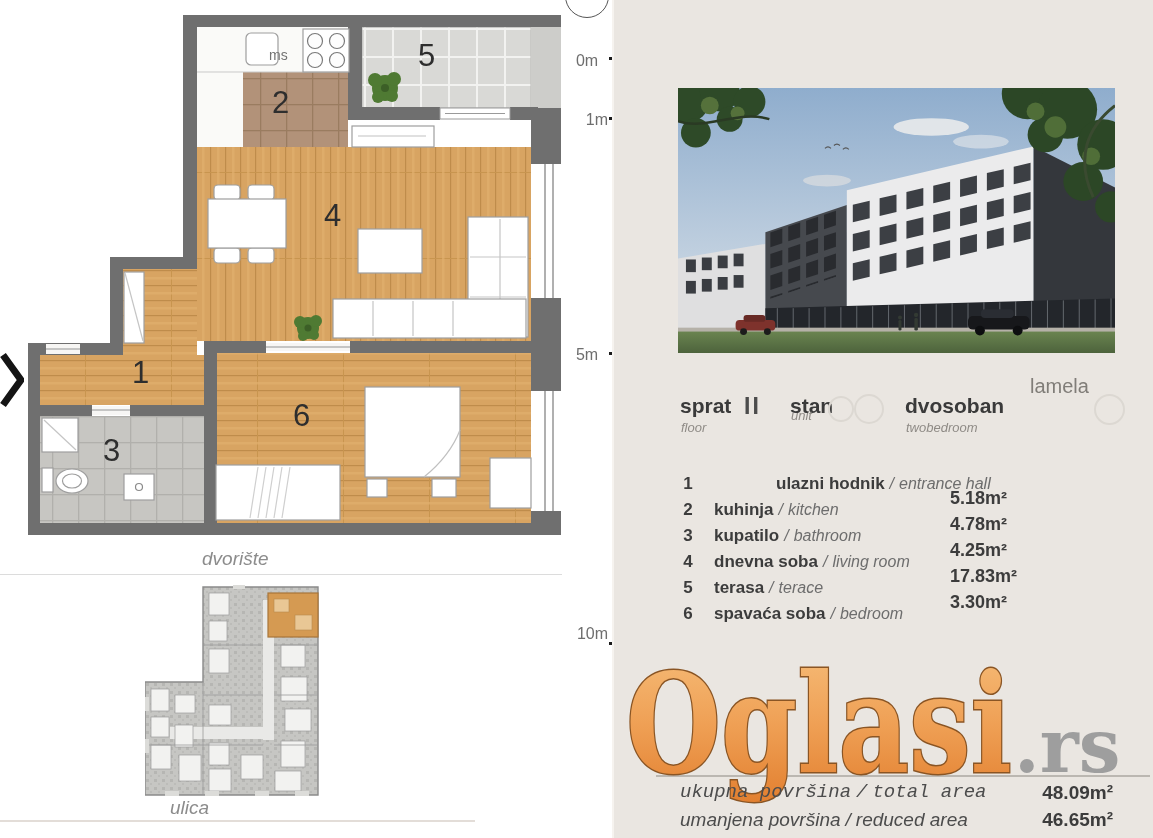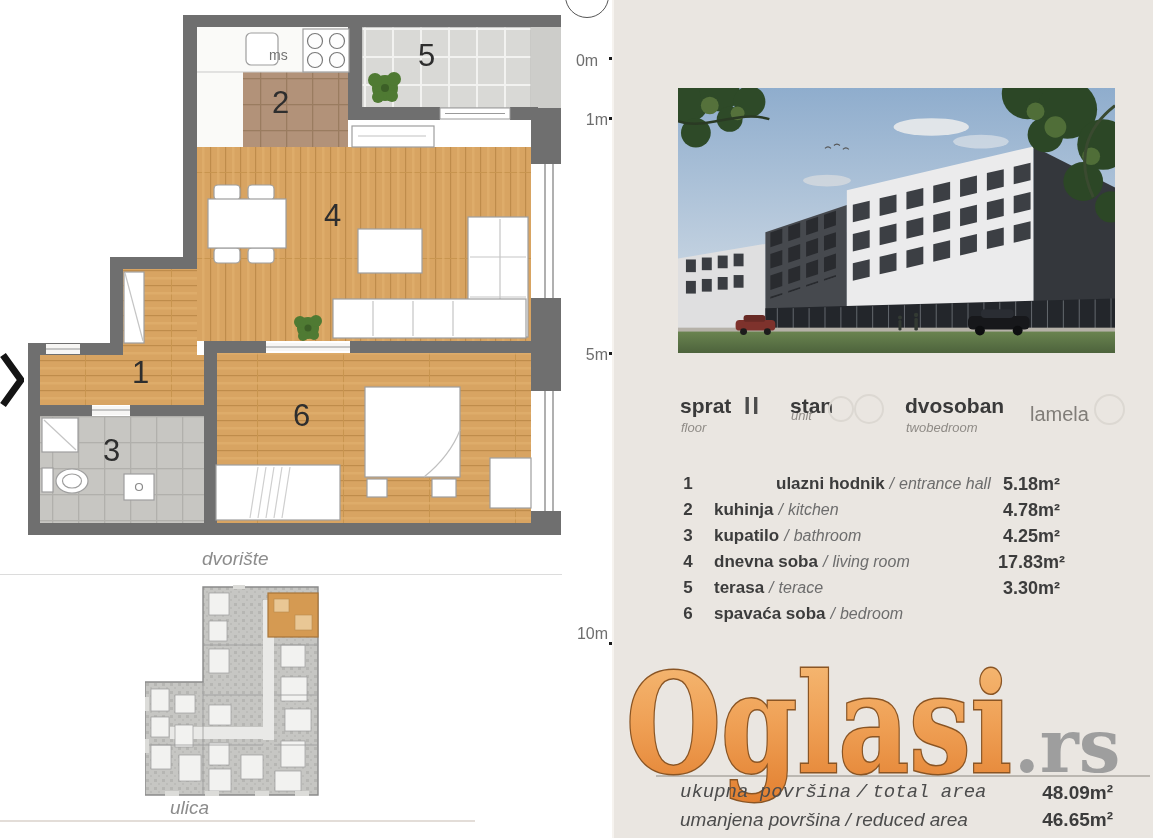--- a/index.html
+++ b/index.html
@@ -14,21 +14,21 @@
   .panel{left:612px;top:0;width:541px;height:838px;background:#eae6e1;border-left:2px solid #f6f3ef;}
   .hdr{font-size:17px;color:#8f8b86;letter-spacing:.3px;}
   .ui-label{font-size:21px;font-weight:bold;color:#3a3a3a;}
   .ui-sub{font-size:13px;font-style:italic;color:#8f8b86;}
   .faint-circle{border:2px solid #dcd8d2;border-radius:50%;background:transparent;}
   .row{height:26px;line-height:26px;}
   .rnum{font-size:17px;font-weight:bold;color:#3c3c3c;width:20px;text-align:center;}
   .rname{font-size:17px;font-weight:bold;color:#3c3c3c;}
   .rsep,.ren{font-size:16px;font-style:italic;color:#6d6d6d;font-weight:normal;}
   .rsep{margin:0 5px;}
-  .rarea{font-size:18px;font-weight:bold;color:#3c3c3c;width:163px;text-align:center;}
+  .rarea{font-size:18px;font-weight:bold;color:#3c3c3c;width:163px;text-align:left;margin-top:14px;}
   .tlabel{font-size:19px;font-style:italic;color:#4c4c4c;}
   .tsep{margin:0 5px;}
   .tarea{font-size:19px;font-weight:bold;color:#3c3c3c;width:163px;text-align:right;}
   
   .plan-num{font-size:31px;color:#2e2e2e;font-weight:500;}
   .cap{font-size:19px;font-style:italic;color:#8c8c8c;}
   .ms{font-size:14px;color:#737373;}
   .hline{background:#dcdcdc;height:1px;}
 </style>
 </head>
@@ -260,21 +260,21 @@
   <div class="abs" style="left:0;top:820px;width:475px;height:2px;background:#e3ddd8;"></div>
 
   <div class="abs" style="left:565px;top:-26px;width:42px;height:42px;border:1.5px solid #555;border-radius:50%;background:#fff;"></div>
   <div class="abs ruler-bar" style="left:616px;top:57px;height:588px;"></div>
   <div class="abs ruler-tick" style="left:609px;top:57px;"></div>
   <div class="abs ruler-tick" style="left:609px;top:117px;"></div>
   <div class="abs ruler-tick" style="left:609px;top:352px;"></div>
   <div class="abs ruler-tick" style="left:609px;top:642px;"></div>
   <div class="abs ruler-label" style="left:566px;top:52px;text-align:center;">0m</div>
   <div class="abs ruler-label" style="left:566px;top:111px;">1m</div>
-  <div class="abs ruler-label" style="left:566px;top:346px;">5m</div>
+  <div class="abs ruler-label" style="left:566px;top:346px;text-align:center;">5m</div>
   <div class="abs ruler-label" style="left:566px;top:625px;">10m</div>
 
   <div class="abs panel"></div>
 
 
   <svg class="abs" style="left:678px;top:88px;" width="437" height="265" viewBox="0 0 440 272" preserveAspectRatio="none">
     <defs>
       <linearGradient id="sky" x1="0" y1="0" x2="0" y2="1">
         <stop offset="0" stop-color="#8fadcd"></stop>
           <stop offset="1" stop-color="#dde4ea"></stop>
@@ -482,21 +482,21 @@
   <div class="abs ui-sub" style="left:681px;top:420px;">floor</div>
 
   <div class="abs ui-label" style="left:790px;top:394px;">stan</div>
   <div class="abs faint-circle" style="left:828px;top:396px;width:22px;height:22px;"></div>
   <div class="abs faint-circle" style="left:854px;top:394px;width:26px;height:26px;"></div>
   <div class="abs ui-sub" style="left:791px;top:408px;">unit</div>
 
   <div class="abs ui-label" style="left:905px;top:394px;">dvosoban</div>
   <div class="abs ui-sub" style="left:906px;top:420px;">twobedroom</div>
 
-  <div class="abs" style="left:1030px;top:403px;font-size:20px;color:#807d78;">lamela</div>
+  <div class="abs" style="left:1030px;top:375px;font-size:20px;color:#807d78;">lamela</div>
   <div class="abs faint-circle" style="left:1094px;top:394px;width:27px;height:27px;"></div>
 
   <div class="abs row" style="left:0;top:471px;width:1153px;">
     <span class="abs rnum" style="left:678px;">1</span>
     <span class="abs" style="left:732px;margin-left:44px;"><span class="rname">ulazni hodnik</span><span class="rsep">/</span><span class="ren">entrance hall</span></span>
     <span class="abs rarea" style="left:950px;">5.18m²</span>
   </div>
   <div class="abs row" style="left:0;top:497px;width:1153px;">
     <span class="abs rnum" style="left:678px;">2</span>
     <span class="abs" style="left:714px;"><span class="rname">kuhinja</span><span class="rsep">/</span><span class="ren">kitchen</span></span>

